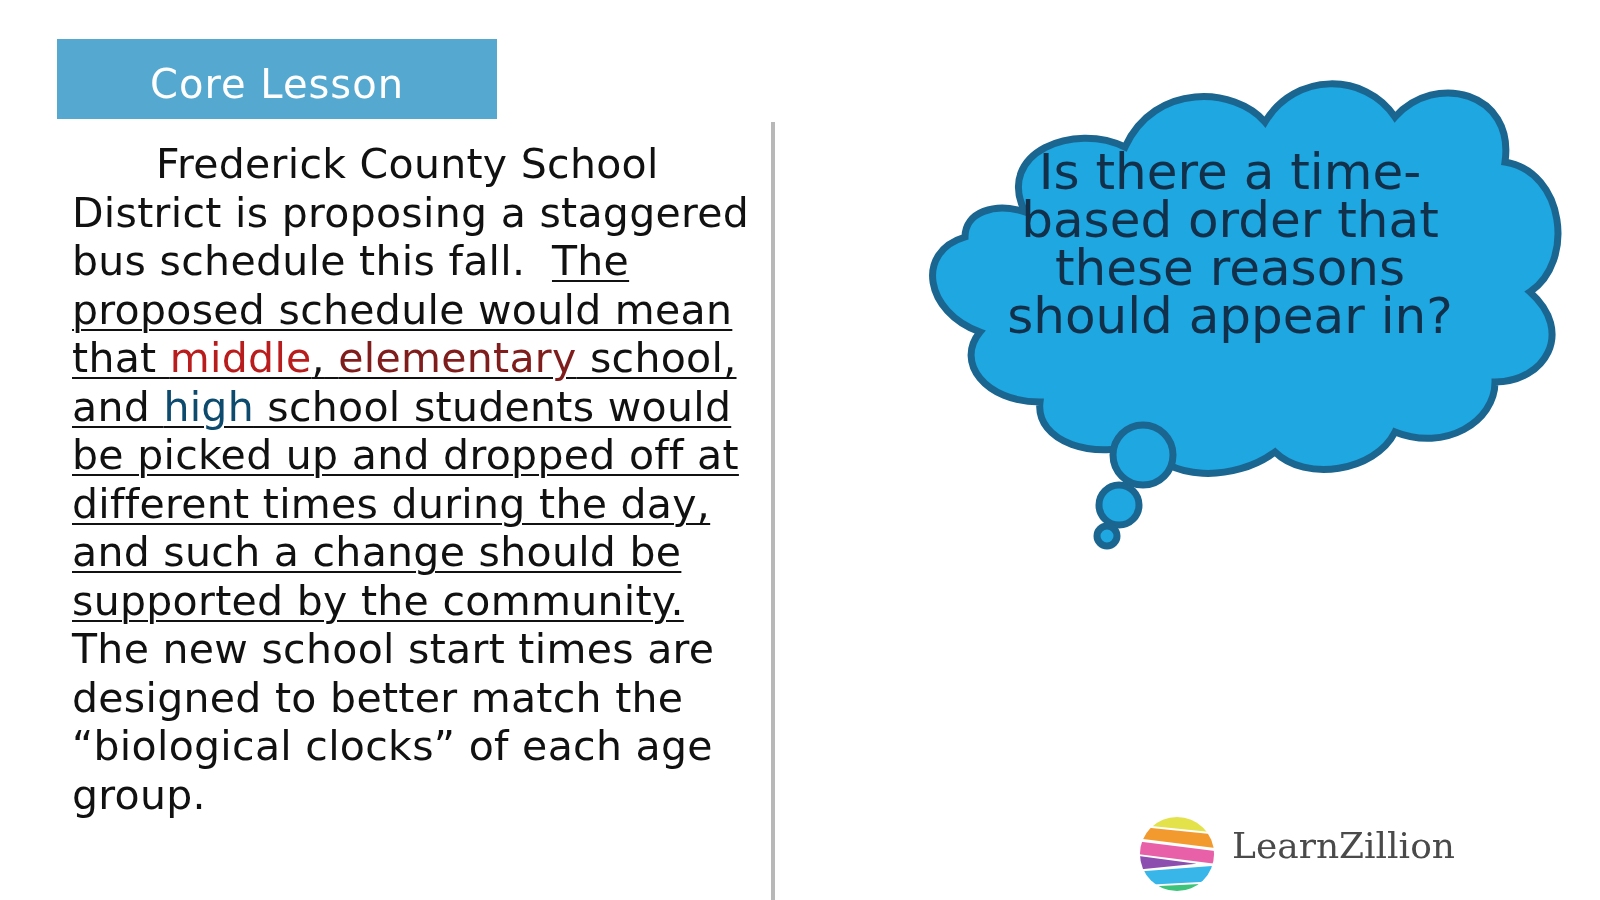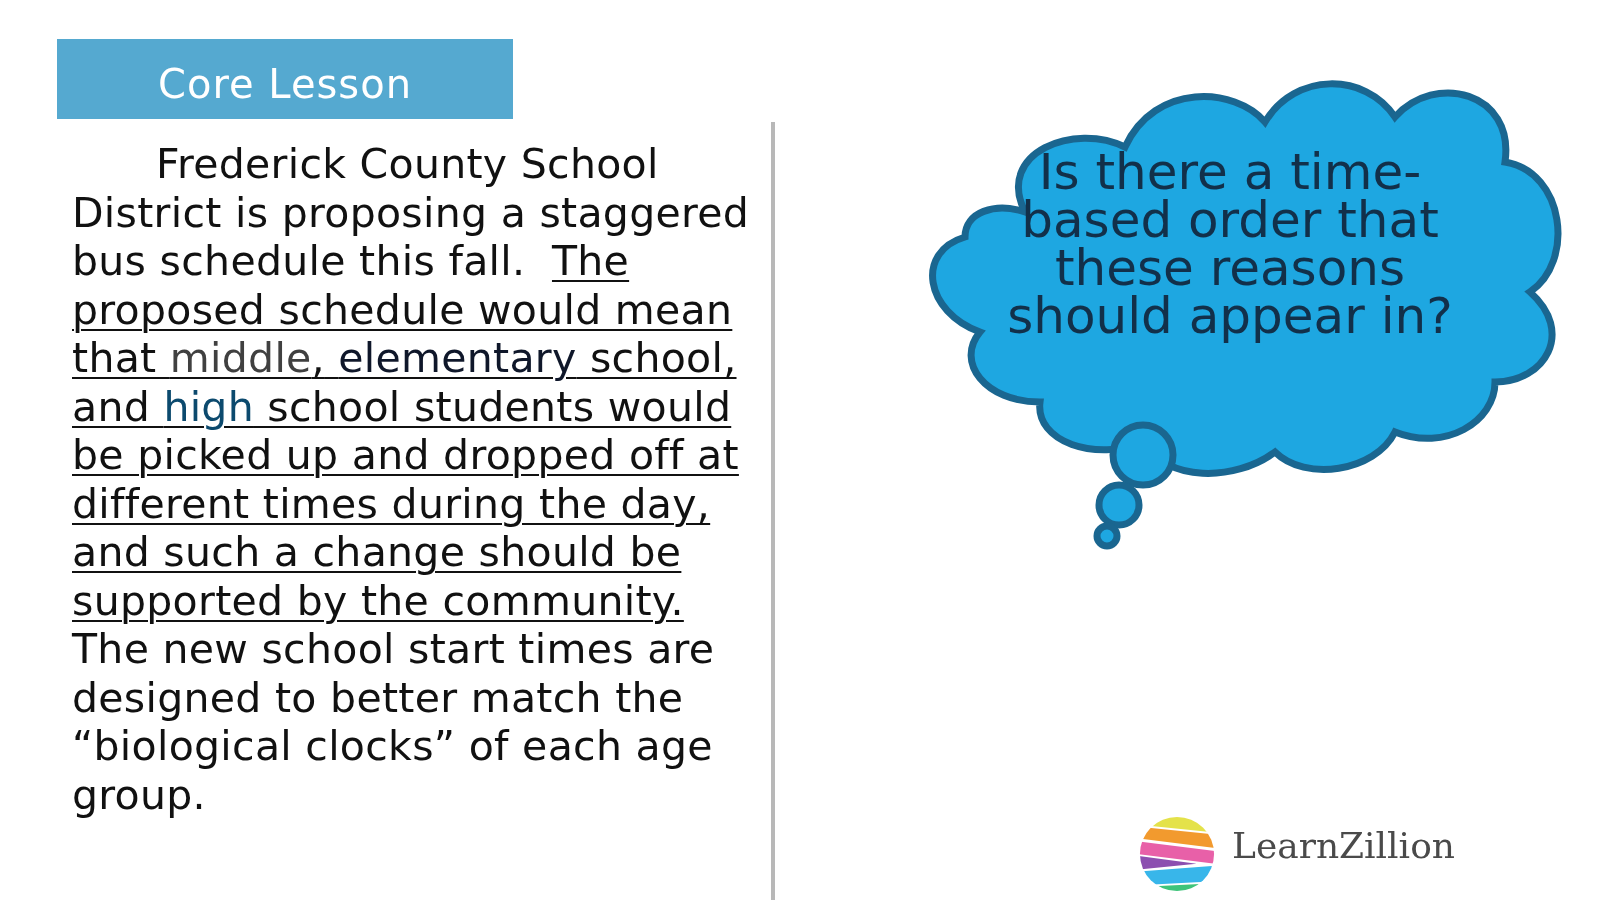--- a/index.html
+++ b/index.html
@@ -1,26 +1,26 @@
 <!DOCTYPE html>
 <html><head>
 <meta charset="utf-8">
 <style>
   html, body { margin:0; padding:0; }
   body { width:1600px; height:900px; background:#ffffff; position:relative; overflow:hidden;
          font-family:"DejaVu Sans", sans-serif; }
-  .header-box { position:absolute; left:57px; top:39px; width:440px; height:80px; background:#55a9d0;padding-left:16px; }
+  .header-box { position:absolute; left:57px; top:39px; width:440px; height:80px; background:#55a9d0; }
   .header-title { position:absolute; left:0; right:0; top:22px; text-align:center; color:#ffffff;
                   font-size:40px; letter-spacing:1px; }
   .passage { position:absolute; left:72px; top:140px; width:680px; font-size:41px; line-height:48.5px;
              color:#111; letter-spacing:0.3px; }
   .passage .indent { display:inline-block; width:84px; }
   .u { text-decoration:underline; text-decoration-thickness:2px; text-underline-offset:5px; }
-  .orange { color:#404040; }
-  .purple { color:#0f172a; }
+  .orange { color:#b91c1c; }
+  .purple { color:#7f1d1d; }
   .blue { color:#0c4a6e; }
   .divider { position:absolute; left:771px; top:122px; width:4px; height:778px; background:#b8b8b8; }
   .cloud { position:absolute; left:905px; top:62px; width:668px; height:505px; }
   .cloud-text { position:absolute; left:990px; top:148px; width:480px; text-align:center;
                 font-size:50px; line-height:48px; color:#12304a; }
   .logo { position:absolute; left:1138px; top:815px; width:78px; height:78px; }
   .logo-text { position:absolute; left:1232px; top:825px; font-family:"DejaVu Serif", serif;
                font-size:36px; color:#4a4a4a; }
 </style>
 </head>

